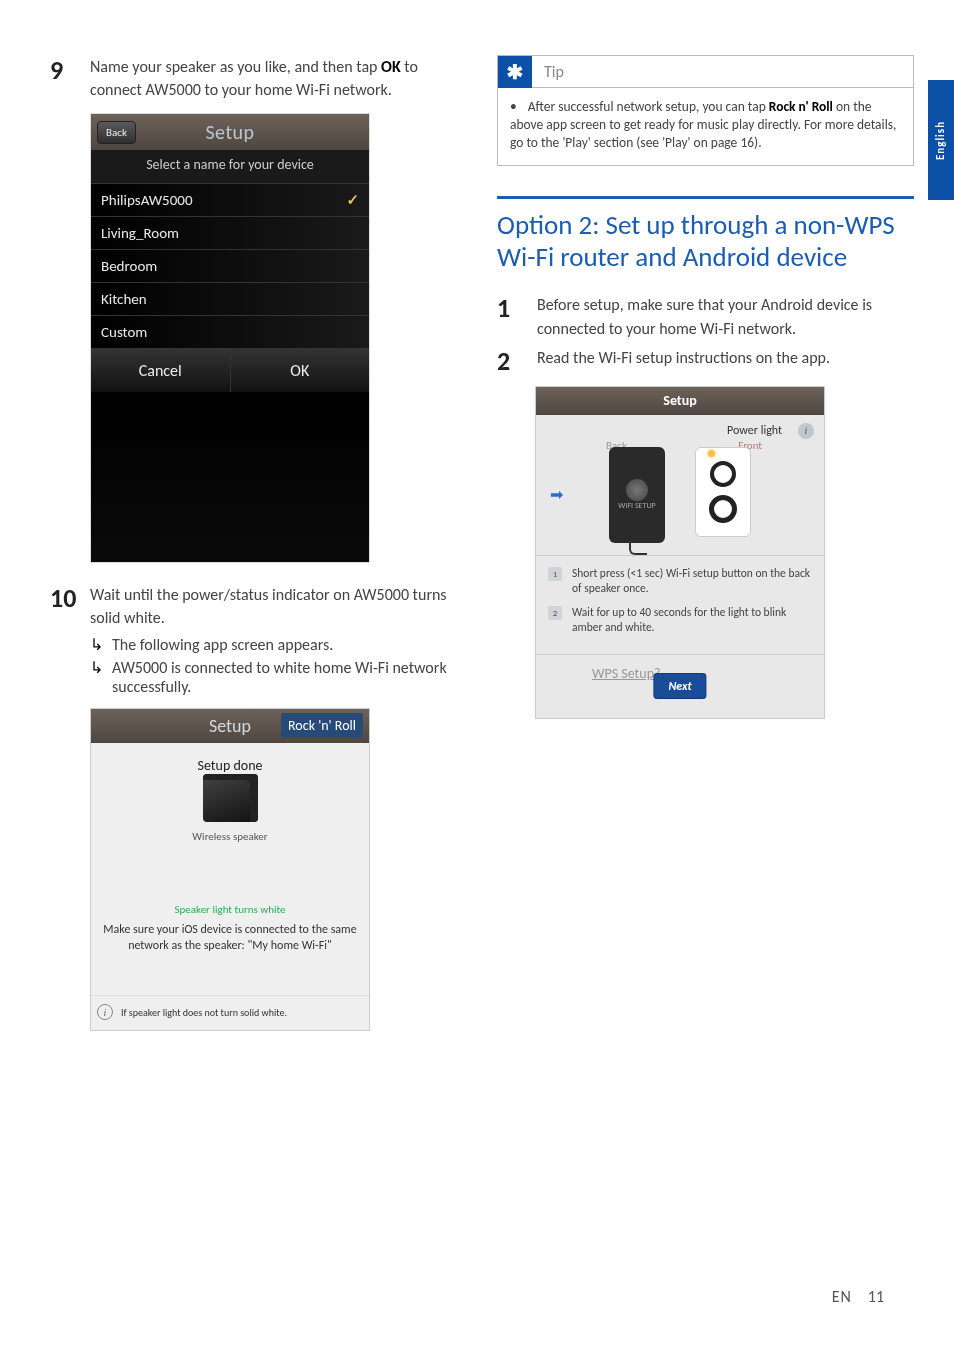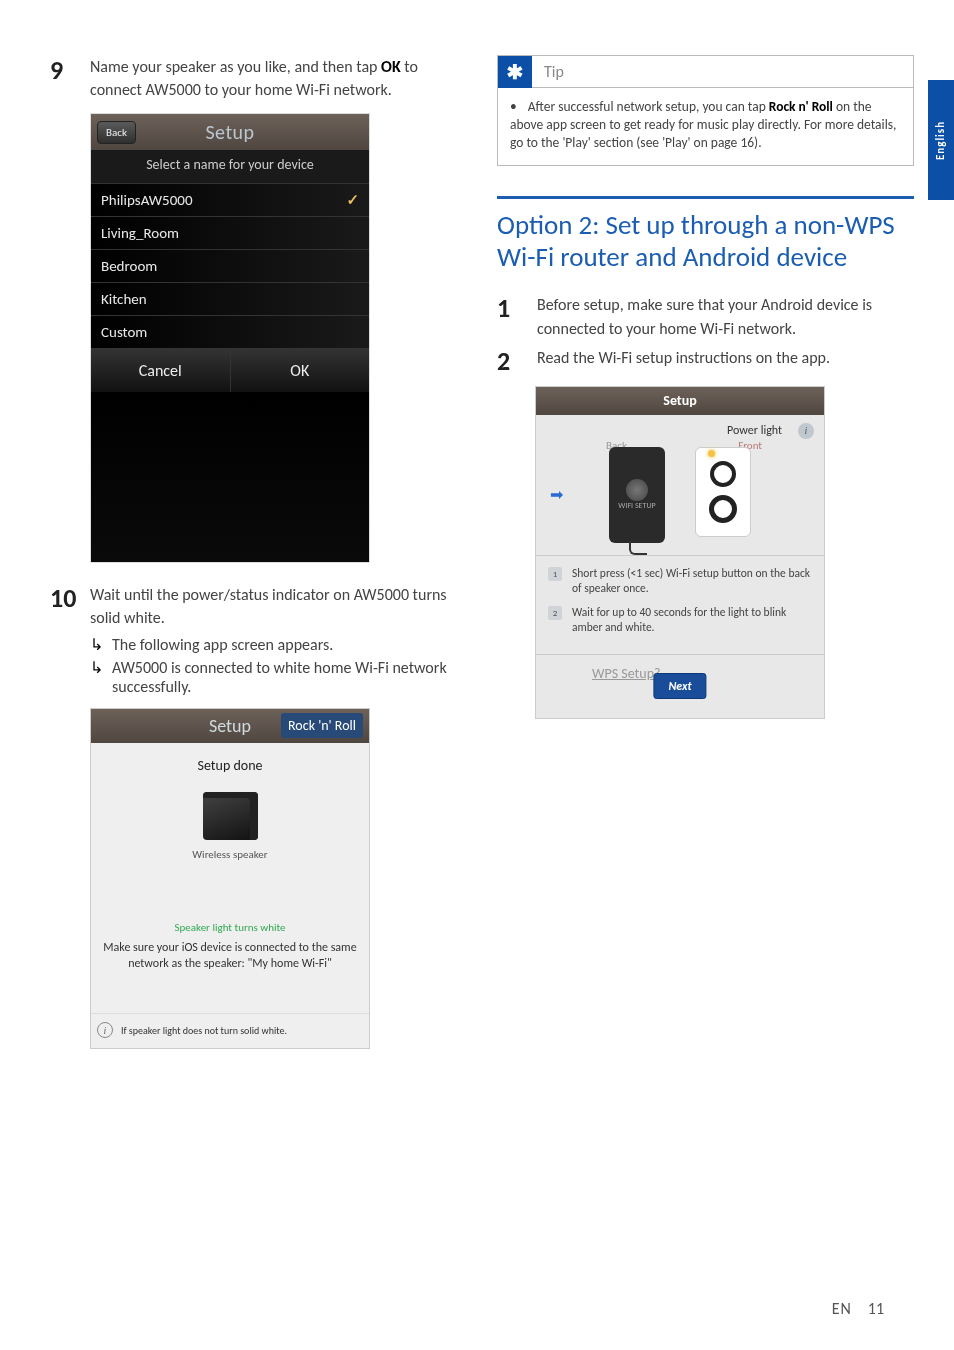--- a/index.html
+++ b/index.html
@@ -157,21 +157,21 @@
   .mock2-rollbtn {
     position: absolute;
     right: 6px;
     background: #274a78;
     color: #fff;
     font-size: 14px;
     padding: 4px 7px;
     border-radius: 3px;
   }
   .mock2-body { text-align: center; padding: 14px 10px 14px; }
-  .mock2-done { font-size: 14px; color: #222; margin-bottom: 18px; }
+  .mock2-done { font-size: 14px; color: #222; }
   .mock2-cube {
     width: 55px; height: 48px;
     margin: 0 auto 8px;
     background: linear-gradient(160deg,#444,#111);
     border-radius: 4px;
     box-shadow: inset -8px 6px 0 #222;
   }
   .mock2-label { font-size: 11px; color: #555; margin-bottom: 60px; }
   .mock2-white { font-size: 11px; color: #3a5; margin-bottom: 6px; }
   .mock2-note { font-size: 12px; color: #333; line-height: 1.3; margin-bottom: 28px; }
@@ -289,21 +289,21 @@
   .next-btn {
     position: absolute; left: 50%; transform: translateX(-50%); top: 18px;
     background: #1a4d99; color: #fff; font-weight: 700;
     padding: 5px 14px; border-radius: 3px; font-size: 12px;
     border: 1px solid #0d3977;
     font-style: italic;
   }
 
   .pfoot {
     position: absolute;
-    bottom: 32px;
+    bottom: 44px;
     right: 70px;
     font-size: 16px;
     color: #555;
   }
   .pfoot .en { margin-right: 16px; letter-spacing: 1px; }
 </style>
 </head>
 <body>
 
 <div class="lang-tab">

